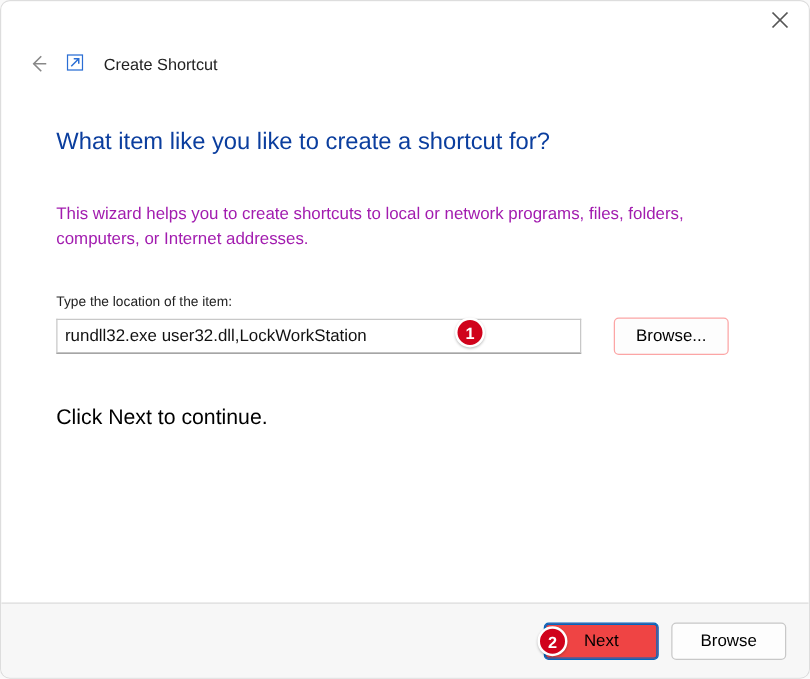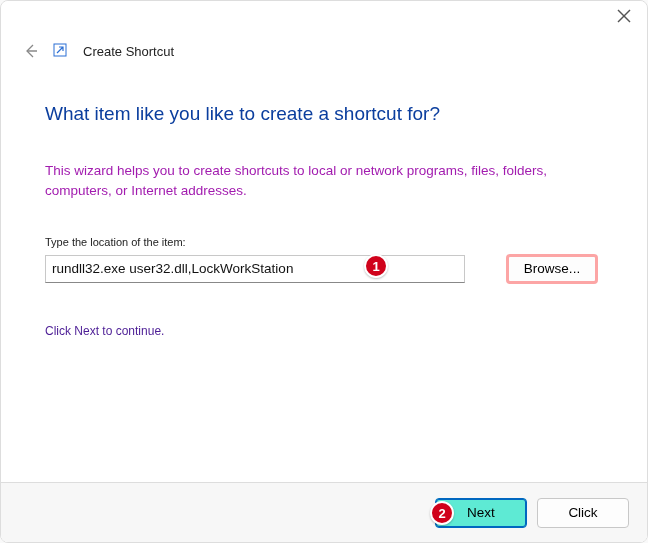--- a/index.html
+++ b/index.html
@@ -70,21 +70,21 @@
       margin-bottom: 34px;
     }
     .field-label {
       font-size: 11px;
       color: #222;
       margin-bottom: 6px;
     }
     .input-row {
       display: flex;
       align-items: center;
-      gap: 41px;
+      gap: 26px;
       margin-bottom: 40px;
     }
     .location-input {
       width: 420px;
       height: 28px;
       font-size: 13.5px;
       padding: 3px 6px;
       border: 1px solid #b0b0b0;
       border-top-color: #c8c8c8;
       border-left-color: #c8c8c8;
@@ -92,49 +92,49 @@
       border-bottom: 1px solid #888;
       background: #fff;
       font-family: inherit;
       color: #111;
     }
     .browse-btn {
       width: 92px;
       height: 30px;
       font-size: 13.5px;
       background: #fdfdfd;
-      border: 3px solid #fca5a5;
+      border: 1px solid #fca5a5;
       border-radius: 4px;
       cursor: pointer;
       font-family: inherit;
     }
     .continue-text {
-      font-size: 12px;
-      color: #4c1d95;
+      font-size: 17px;
+      color: #000000;
     }
     .footer {
       height: 60px;
       border-top: 1px solid #ddd;
       background: #f7f7f7;
       display: flex;
       justify-content: flex-end;
       align-items: center;
       gap: 10px;
       padding: 0 18px;
     }
     .footer-btn {
       width: 92px;
       height: 30px;
       font-size: 13.5px;
       border-radius: 4px;
       cursor: pointer;
       font-family: inherit;
     }
     .next-btn {
-      background: #5eead4;
+      background: #ef4444;
       border: 1px solid #0067c0;
       box-shadow: inset 0 0 0 1px #0067c0;
     }
     .cancel-btn {
       background: #fdfdfd;
       border: 1px solid #c8c8c8;
     }
     .annotation-badge {
       position: absolute;
       width: 24px;
@@ -190,19 +190,19 @@
     <div class="field-label">Type the location of the item:</div>
     <div class="input-row">
       <input class="location-input" type="text" value="rundll32.exe user32.dll,LockWorkStation" style="">
       <button class="browse-btn">Browse...</button>
     </div>
     <p class="continue-text">Click Next to continue.</p>
   </div>
 
   <div class="footer">
     <button class="footer-btn next-btn">Next</button>
-    <button class="footer-btn cancel-btn">Click</button>
+    <button class="footer-btn cancel-btn">Browse</button>
   </div>
 
 </div>
 
 <div class="annotation-badge badge1">1</div>
 <div class="annotation-badge badge2">2</div>
 
 </body></html>

